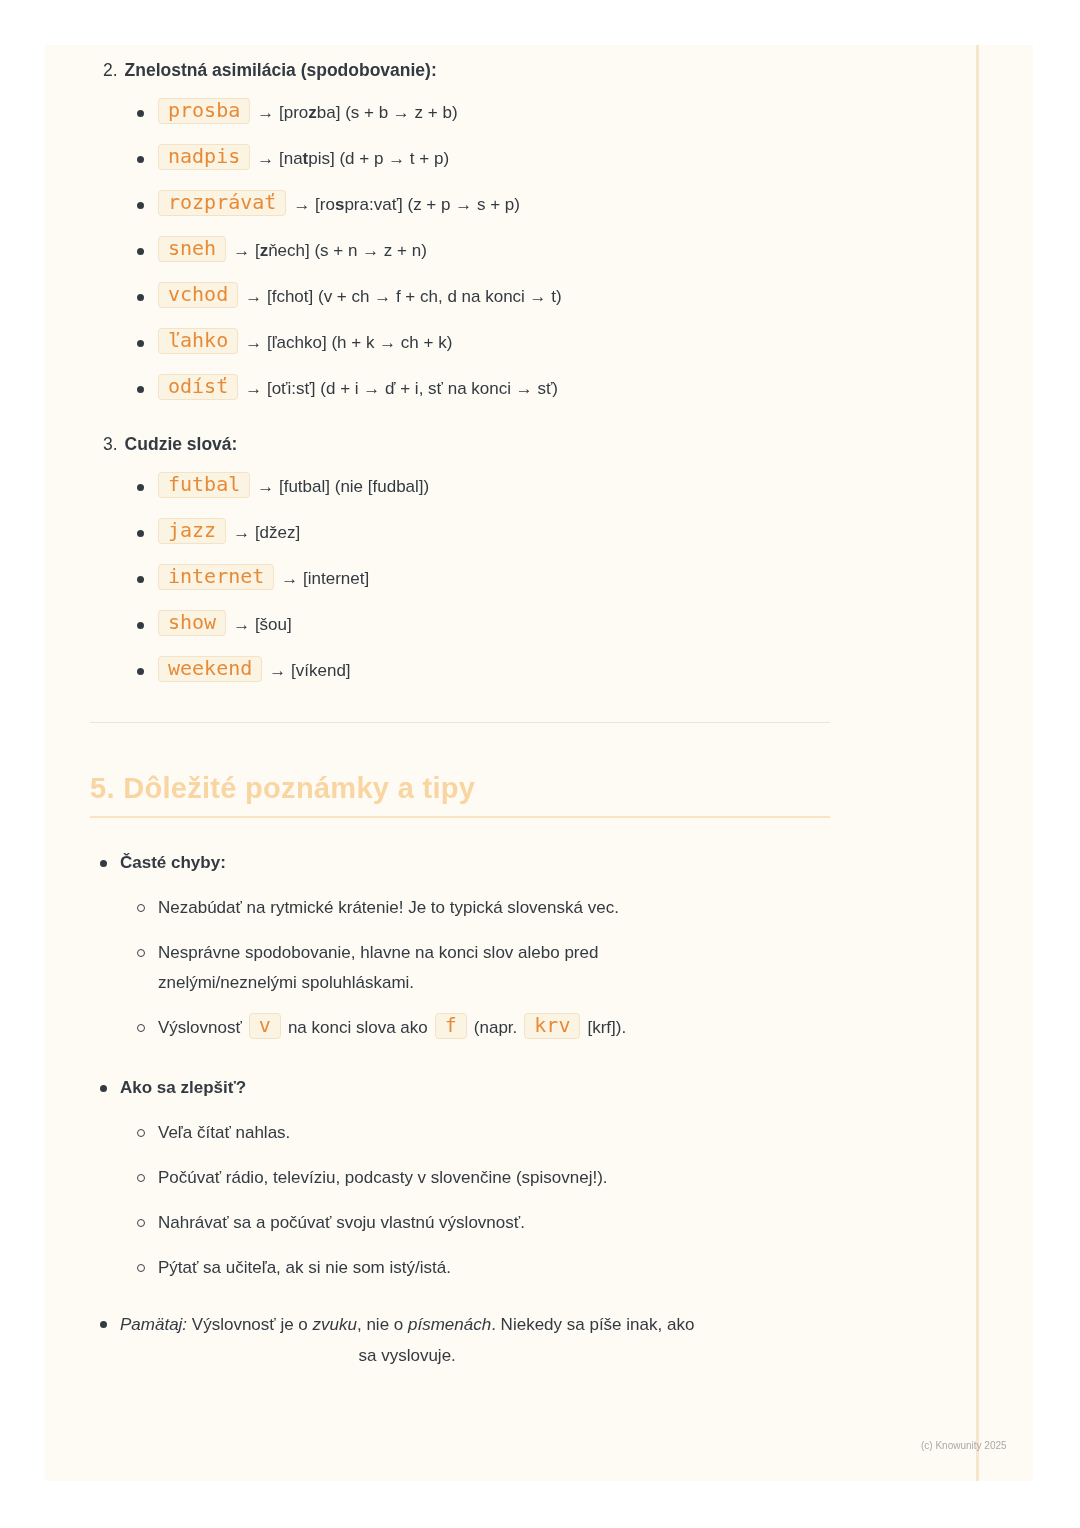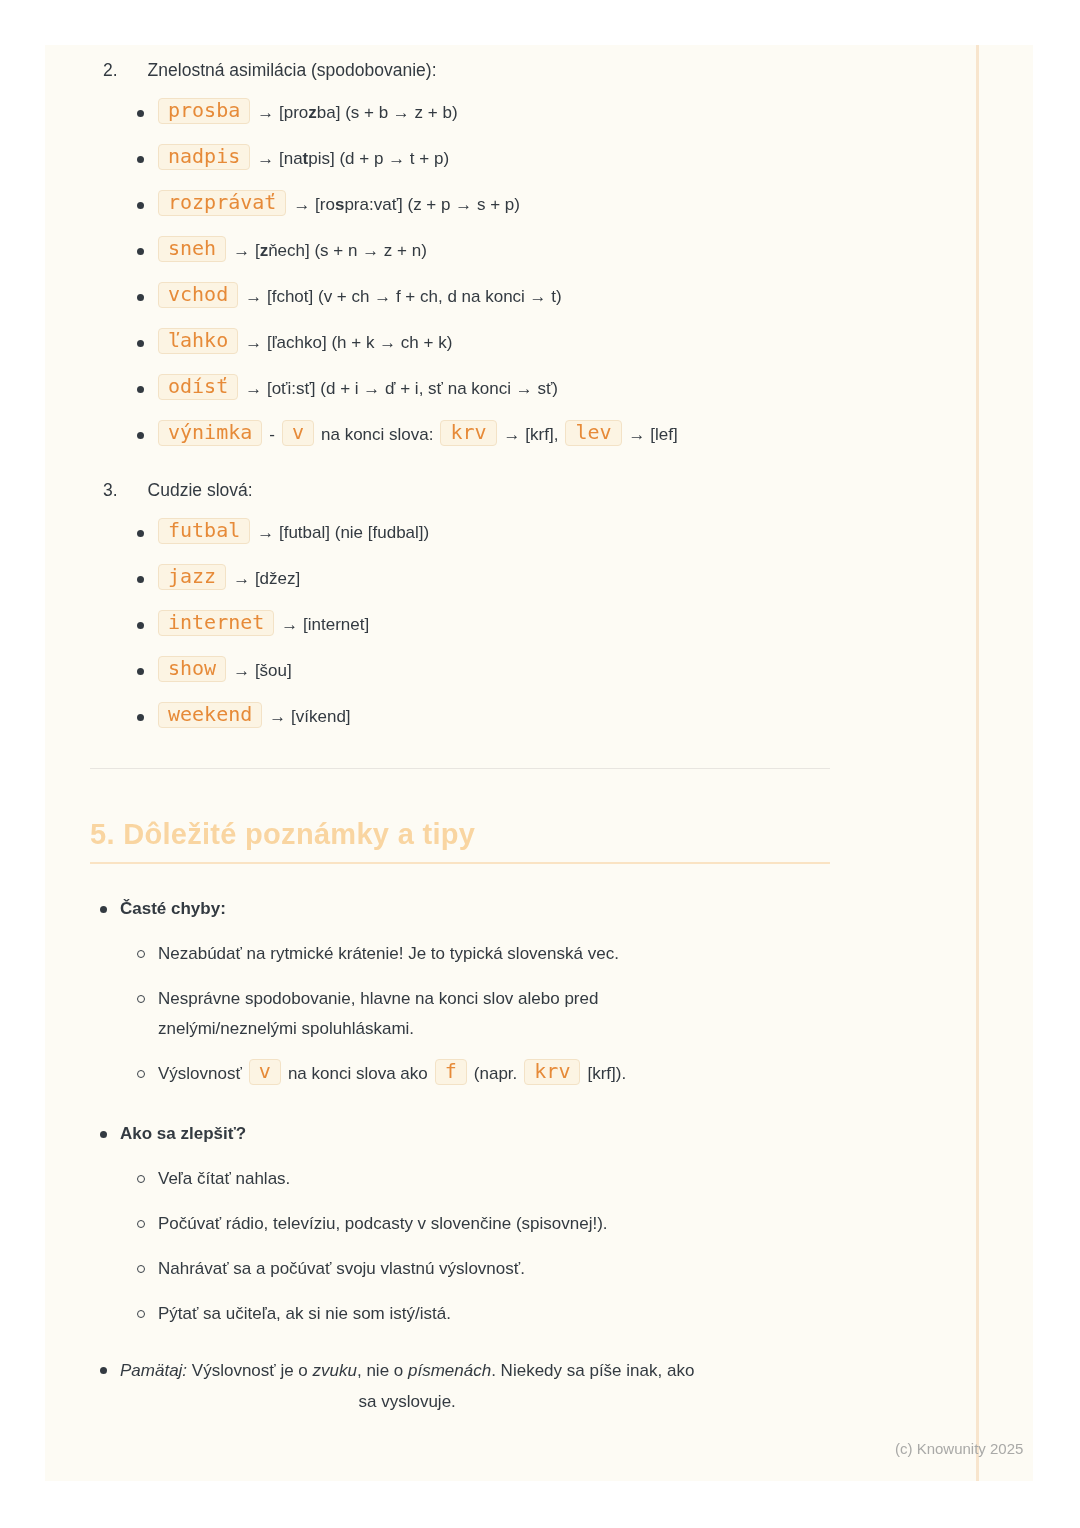--- a/index.html
+++ b/index.html
@@ -37,21 +37,21 @@
   }
   .content {
     position: relative;
     width: 740px;
     margin-left: 45px;
     padding-top: 13px;
     font-size: 17px;
   }
   .olh { margin: 0 0 0 13px; font-size: 17.5px; line-height: 24px; }
   .olh .num { font-weight: 400; margin-right: 7px; }
-  .olh .olt { font-weight: 400; margin-left: 23px; }
+  .olh .olt { font-weight: 700; }
   .olh.second { margin-top: 28px; }
 
   .blist { margin-top: 10px; }
   .row { display: flex; align-items: flex-start; }
   .blist .row { margin-top: 16px; margin-left: 47px; }
   .rowbody { line-height: 30px; max-width: 672px; }
 
   .marker { flex: 0 0 21px; }
   .marker .disc {
     display: block; width: 7px; height: 7px; border-radius: 50%;
@@ -97,22 +97,22 @@
   .group-title { font-weight: 700; line-height: 29px; }
   .sub { margin-left: 47px; }
   .sub .row { margin-top: 15px; }
   .sub .rowbody { line-height: 30px; }
   .lead-row { margin-top: 26px; margin-left: 10px; text-align: center; }
   .lead-row .marker { flex: 0 0 20px; }
   .lead-row .rowbody { line-height: 31px; max-width: 700px; }
 
   .watermark {
     position: absolute;
-    left: 850px; top: 1395px;
-    font-size: 15px;
+    left: 876px; top: 1395px;
+    font-size: 10px;
     color: var(--watermark);
   }
   em { font-style: italic; }
   strong { font-weight: 700; }
 </style>
 </head>
 <body>
 
 <div class="card">
   <div class="vline"></div>
@@ -158,26 +158,20 @@
             <i class="disc"></i>
           </span>
           <div class="rowbody"><span class="chip">ľahko</span><span>→ [ľachko] (h + k → ch + k)</span></div>
         </div>
         <div class="row">
           <span class="marker">
             <i class="disc"></i>
           </span>
           <div class="rowbody"><span class="chip">odísť</span><span>→ [oťi:sť] (d + i → ď + i, sť na konci → sť)</span></div>
         </div>
-        <div class="row">
-          <span class="marker">
-            <i class="disc"></i>
-          </span>
-          <div class="rowbody"><span class="chip">výnimka</span><span>-</span><span class="chip">v</span><span>na konci slova:</span><span class="chip">krv</span><span>→ [krf],</span><span class="chip">lev</span><span>→ [lef]</span></div>
-        </div>
       </div>
 
     <div class="olh second">
       <span class="num">3.</span><span class="olt">Cudzie slová:</span>
     </div>
     <div class="blist" id="list-foreign">
         <div class="row">
           <span class="marker">
             <i class="disc"></i>
           </span>

